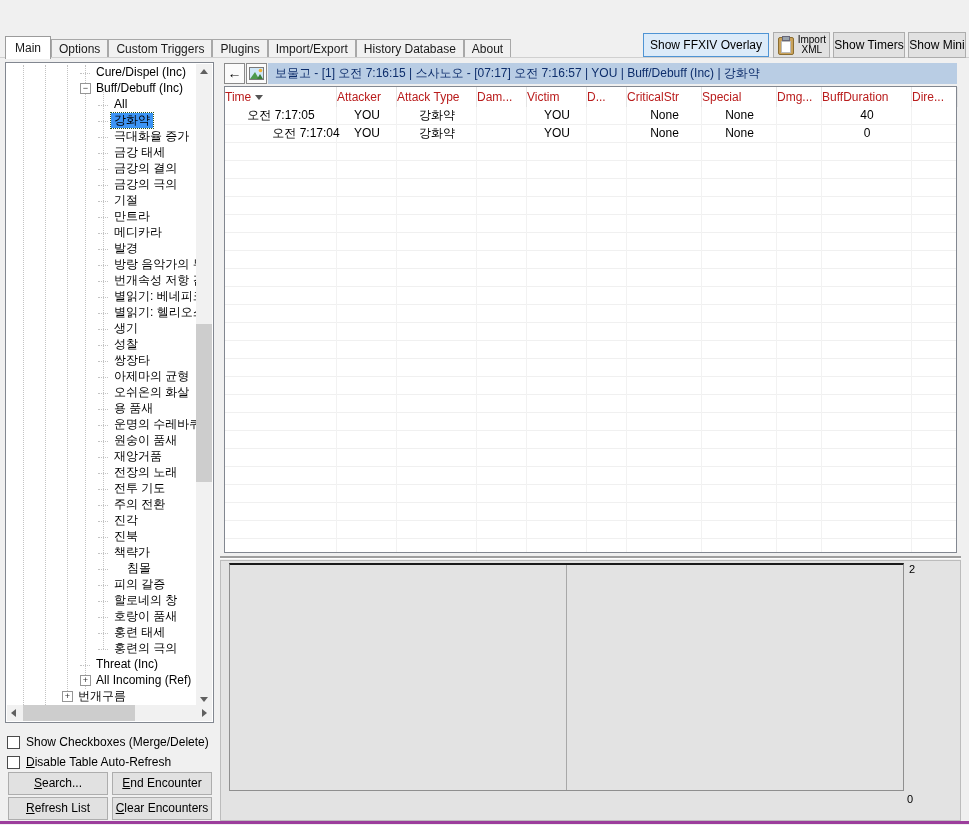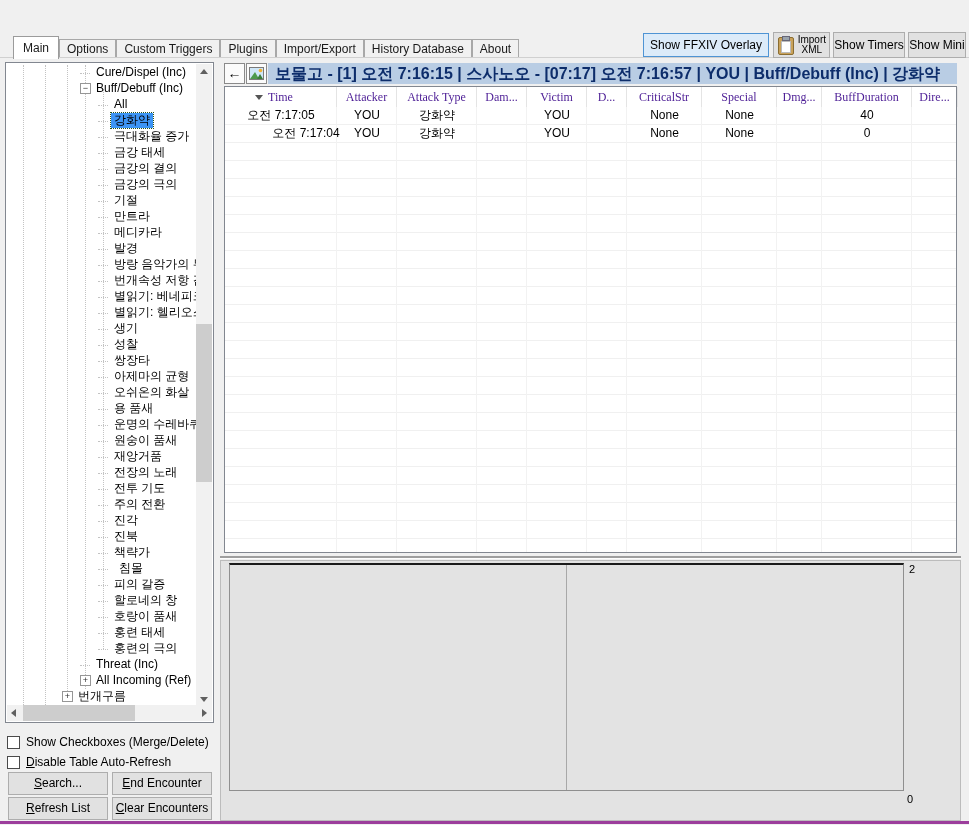--- a/index.html
+++ b/index.html
@@ -14,21 +14,21 @@
   #titlebar{position:absolute;left:0;top:0;width:100%;height:31px;background:var(--accent);}
   #app-icon{position:absolute;left:9px;top:7px;width:17px;height:17px;}
   #title-text{position:absolute;left:33px;top:0;line-height:31px;font-size:12px;color:#f3eef3;white-space:nowrap;}
   .win-btn{position:absolute;top:0;width:46px;height:31px;text-align:center;color:#fff;}
   #btn-min{right:95px;} #btn-max{right:49px;} #btn-close{right:3px;font-size:15px;line-height:30px;}
   #btn-min i{position:absolute;left:18px;top:15px;width:11px;height:1px;background:#fff;}
   #btn-max i{position:absolute;left:18px;top:10px;width:9px;height:9px;border:1px solid #fff;}
   
   #tabstrip{position:absolute;left:0;top:31px;width:100%;height:27px;background:#f0f0f0;}
   #tabstrip::after{content:"";position:absolute;left:0;right:0;bottom:0;height:1px;background:#d0d0d0;}
-  #tabs{display:flex;align-items:flex-end;height:27px;padding-left:13px;}
+  #tabs{display:flex;align-items:flex-end;height:27px;padding-left:5px;}
   .tab{border:1px solid #a8a8a8;border-bottom:none;padding:2px 7px 2px;font-size:12px;background:#f1f1f1;color:#1a1a1a;}
   .tab.selected{background:#fff;padding:4px 9px 4px;position:relative;z-index:3;margin-bottom:-1px;border-color:#9b9b9b;}
   .hbtn{position:absolute;font-size:12px;text-align:center;background:#e1e1e1;border:1px solid #adadad;box-sizing:border-box;color:#000;}
   #overlay-btn{left:643px;top:33px;width:126px;height:24px;line-height:22px;
      background:var(--overlayBg);border:1px solid var(--overlayBorder);z-index:4;}
   #import-btn{left:773px;top:32px;width:57px;height:26px;}
   #timers-btn{left:833px;top:32px;width:72px;height:26px;line-height:24px;}
   #mini-btn{left:908px;top:32px;width:58px;height:26px;line-height:24px;}
   #import-btn .txt{position:absolute;right:3px;top:2px;font-size:10px;line-height:10px;text-align:center;}
   .clip-icon{position:absolute;left:4px;top:4px;width:14px;height:16px;background:#c9a25a;border:1px solid #8a6d32;border-radius:2px;}
@@ -59,26 +59,26 @@
   .cb-row{position:absolute;left:7px;font-size:12px;line-height:15px;}
   #cb1{top:735px;} #cb2{top:755px;}
   .cb-box{display:inline-block;width:13px;height:13px;background:#fff;border:1px solid #4a4a4a;box-sizing:border-box;vertical-align:-3px;margin-right:6px;}
   .fbtn{position:absolute;width:100px;height:23px;background:#e1e1e1;border:1px solid #adadad;box-sizing:border-box;
      font-size:12px;text-align:center;line-height:21px;}
   
   .tool-btn{position:absolute;top:63px;width:21px;height:21px;background:#fbfbfb;border:1px solid #8a8a8a;box-sizing:border-box;text-align:center;}
   #back-btn{left:224px;font-size:14px;font-weight:bold;line-height:19px;}
   #img-btn{left:246px;}
   #encounter-bar{position:absolute;left:268px;top:63px;width:689px;height:21px;background:var(--encBg);
-     color:var(--encText);font-weight:bold;font-size:16px;line-height:21px;padding-left:7px;box-sizing:border-box;
+     color:var(--encText);font-weight:normal;font-size:12px;line-height:21px;padding-left:7px;box-sizing:border-box;
      white-space:nowrap;overflow:hidden;}
   #table{position:absolute;left:224px;top:86px;width:733px;height:467px;background:#fff;border:1px solid #828790;box-sizing:border-box;}
   #thead{position:absolute;left:0;top:0;right:0;height:20px;background:#fff;}
   .hcell{position:absolute;top:0;height:20px;box-sizing:border-box;border-right:1px solid #e4e4e4;
-     font-size:12px;line-height:20px;text-align:center;color:#4c1d95;overflow:hidden;white-space:nowrap;font-family:Liberation Serif, serif;}
+     font-size:12px;line-height:20px;text-align:left;color:#b91c1c;overflow:hidden;white-space:nowrap;}
   #sort-icon{position:absolute;left:30px;top:8px;width:0;height:0;border:4px solid transparent;border-top:5px solid #555;border-bottom:none;}
   #tbody{position:absolute;left:0;top:20px;right:0;bottom:0;
      background:repeating-linear-gradient(#fff 0 17px,#f0f0f0 17px 18px);}
   .vline{position:absolute;top:0;bottom:0;width:1px;background:#f2f2f2;}
   .drow{position:absolute;left:0;right:0;height:18px;}
   .dcell{position:absolute;top:0;height:18px;font-size:12px;line-height:17px;text-align:center;overflow:hidden;white-space:nowrap;}
   #splitter{position:absolute;left:220px;top:556px;width:741px;height:2px;background:#9e9e9e;border-bottom:1px solid #fdfdfd;}
   
   #graph-panel{position:absolute;left:220px;top:560px;width:741px;height:261px;background:#e3e3e3;border:1px solid #bcbcbc;box-sizing:border-box;}
   #plot{position:absolute;left:8px;top:2px;width:675px;height:228px;box-sizing:border-box;background:#e3e3e3;
@@ -243,21 +243,21 @@
         <div class="trow" style="top: 464px;">
           <span class="dash" style="left: 86px;"></span>
           <span class="tlabel" style="left: 99px;">진북</span>
         </div>
         <div class="trow" style="top: 480px;">
           <span class="dash" style="left: 86px;"></span>
           <span class="tlabel" style="left: 99px;">책략가</span>
         </div>
         <div class="trow" style="top: 496px;">
           <span class="dash" style="left: 86px;"></span>
-          <span class="tlabel" style="left: 104px;">침몰</span>
+          <span class="tlabel" style="left: 112px;">침몰</span>
         </div>
         <div class="trow" style="top: 512px;">
           <span class="dash" style="left: 86px;"></span>
           <span class="tlabel" style="left: 99px;">피의 갈증</span>
         </div>
         <div class="trow" style="top: 528px;">
           <span class="dash" style="left: 86px;"></span>
           <span class="tlabel" style="left: 99px;">할로네의 창</span>
         </div>
         <div class="trow" style="top: 544px;">

